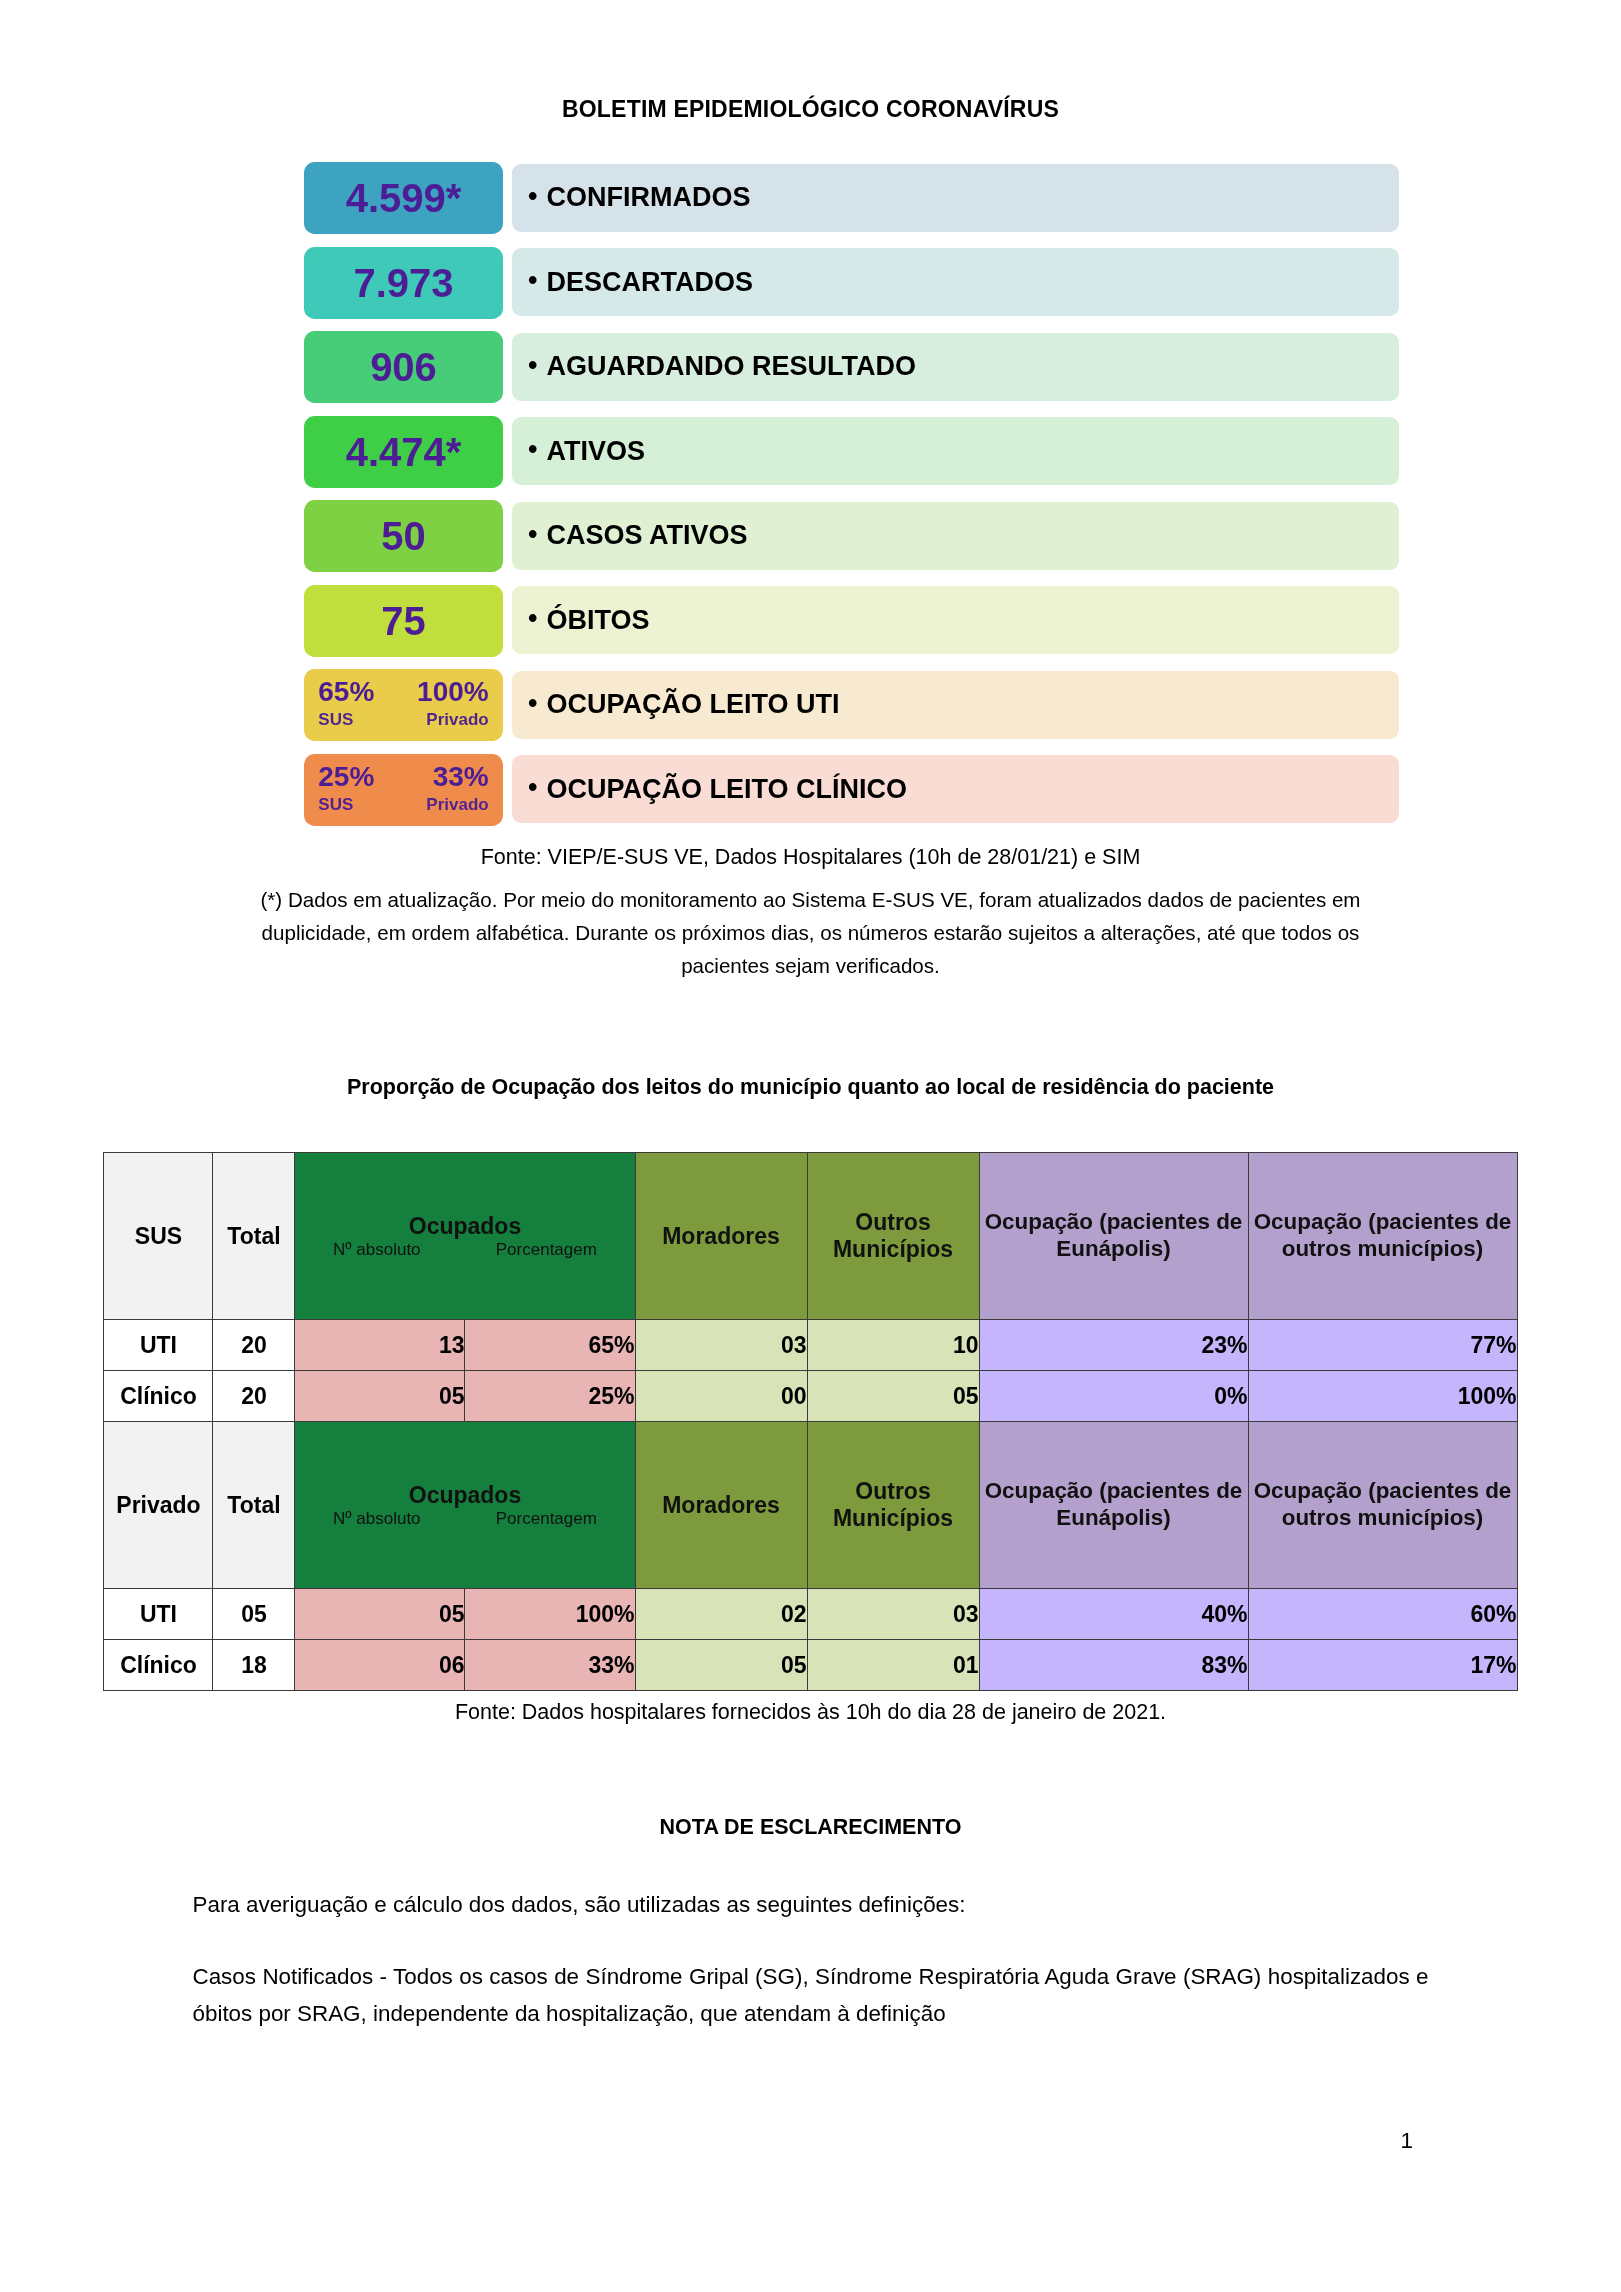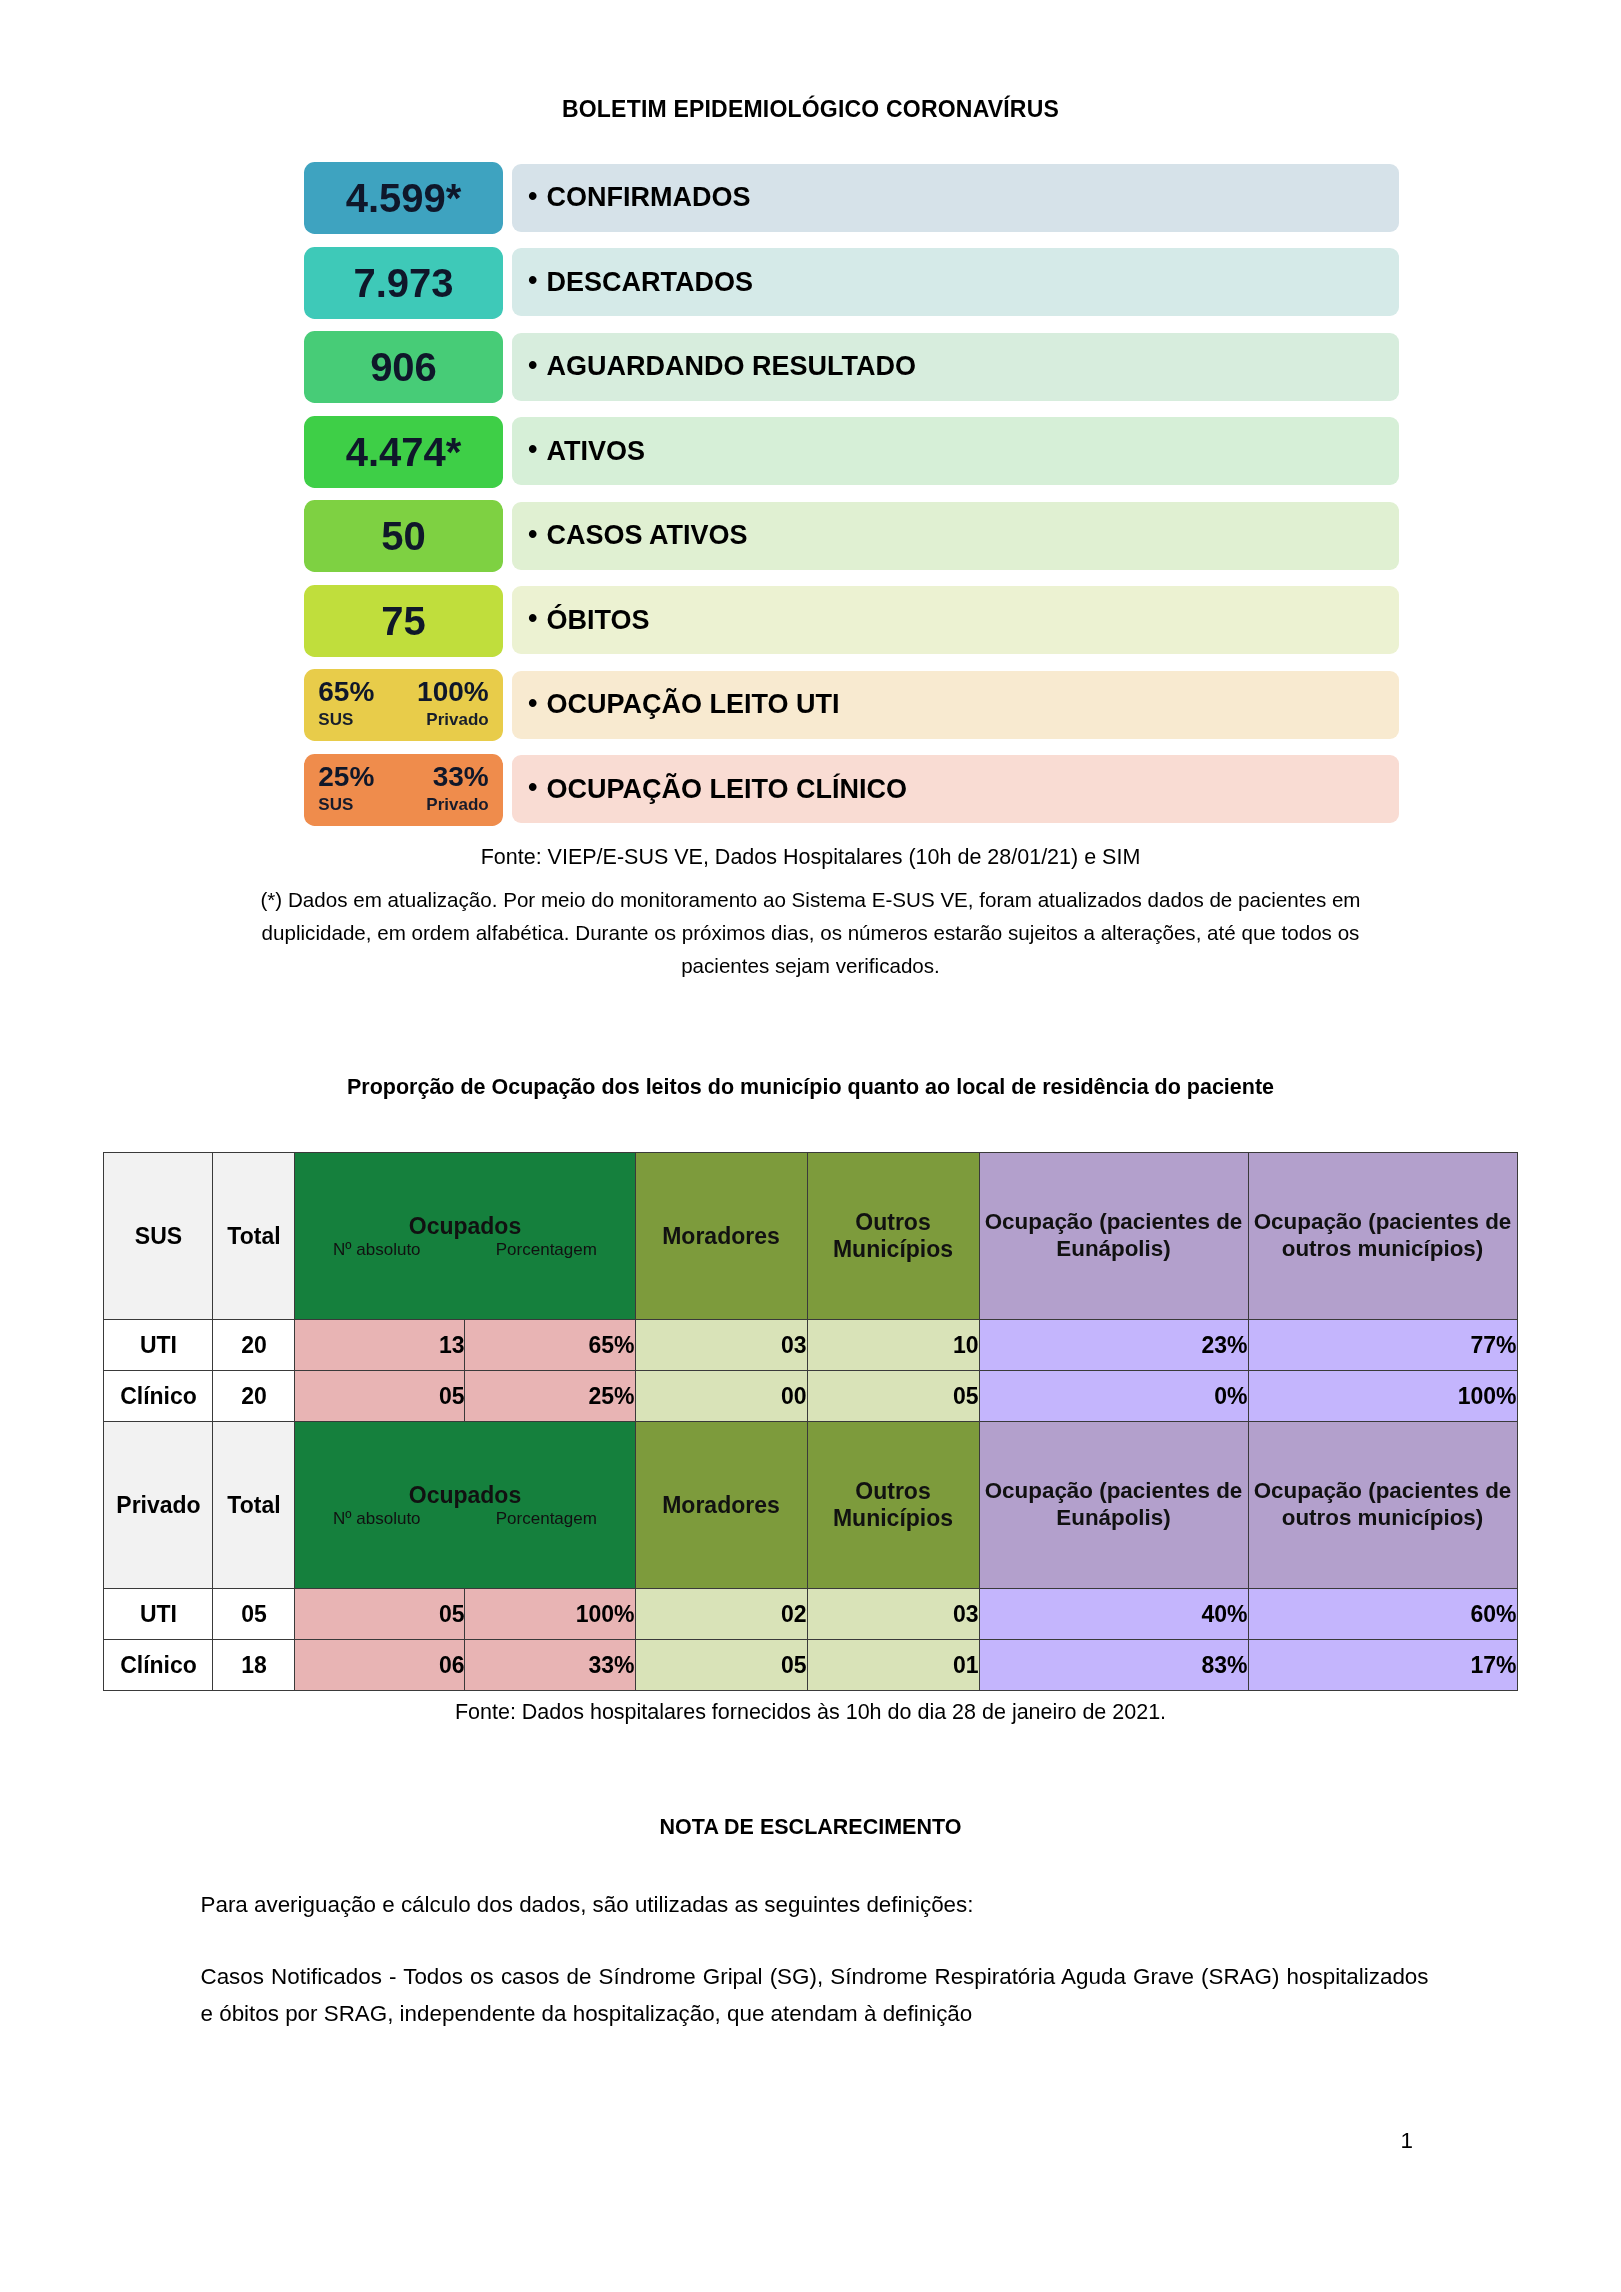--- a/index.html
+++ b/index.html
@@ -53,21 +53,21 @@
   .stat-value-box {
     position: absolute;
     left: 304px;
     top: 0;
     width: 199px;
     height: 72px;
     border-radius: 10.7px;
     display: flex;
     align-items: center;
     justify-content: center;
-    color: #0f172a;
+    color: #4c1d95;
     font-weight: bold;
     font-size: 40px;
     line-height: 1;
     box-sizing: border-box;
   }
   .stat-label-box {
     position: absolute;
     left: 512px;
     top: 1.8px;
     right: 222px;
@@ -257,21 +257,21 @@
     padding-top: 90px;
   }
   .nota-body {
     width: 1236px;
     margin: 0 auto;
     padding-top: 47px;
     font-size: 22.4px;
     line-height: 1.62;
   }
   .nota-body p {
-    margin: 0 0 36px 8px;
+    margin: 0 0 36px 0;
     text-align: justify;
   }
   .nota-body p.first { text-align: left; }
 
   .page-num {
     position: absolute;
     right: 208px;
     bottom: 139px;
     font-size: 22.4px;
   }

